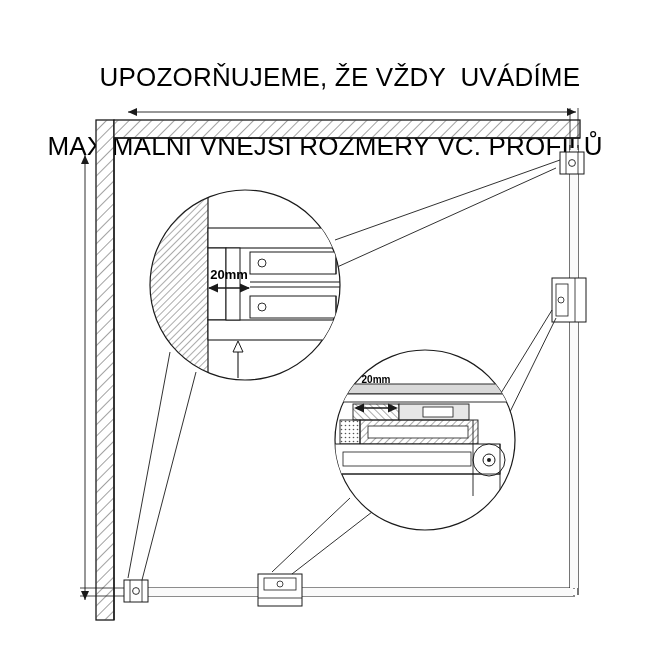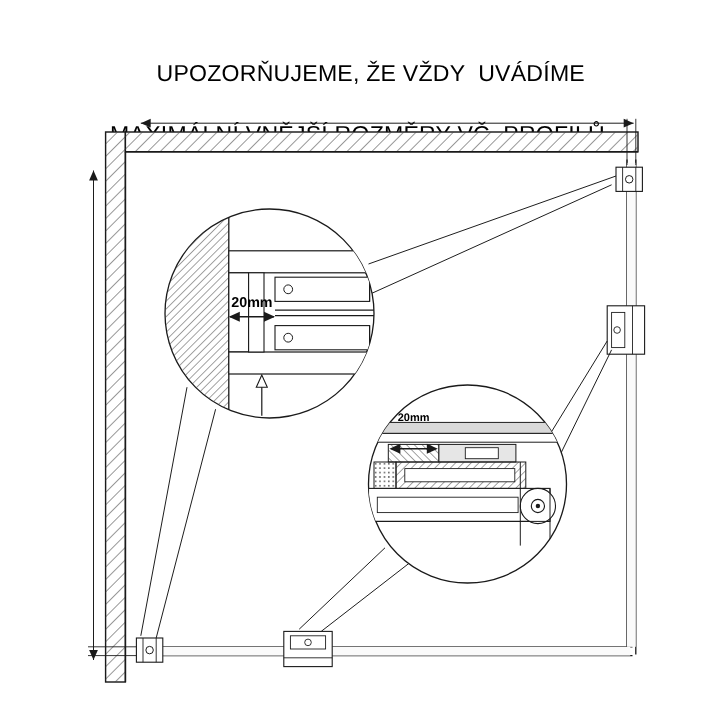--- a/index.html
+++ b/index.html
@@ -14,21 +14,21 @@
     background: #ffffff;
     font-family: "Liberation Sans", sans-serif;
     overflow: hidden;
   }
   .title {
     position: absolute;
     left: 0;
     top: 26px;
     width: 650px;
     text-align: center;
-    font-size: 21px;
+    font-size: 26px;
     letter-spacing: 0.2px;
     color: #000000;
     line-height: 1.32;
     white-space: pre;
   }
   .title .line2 { display: block; }
   svg.drawing {
     position: absolute;
     left: 0;
     top: 0;

